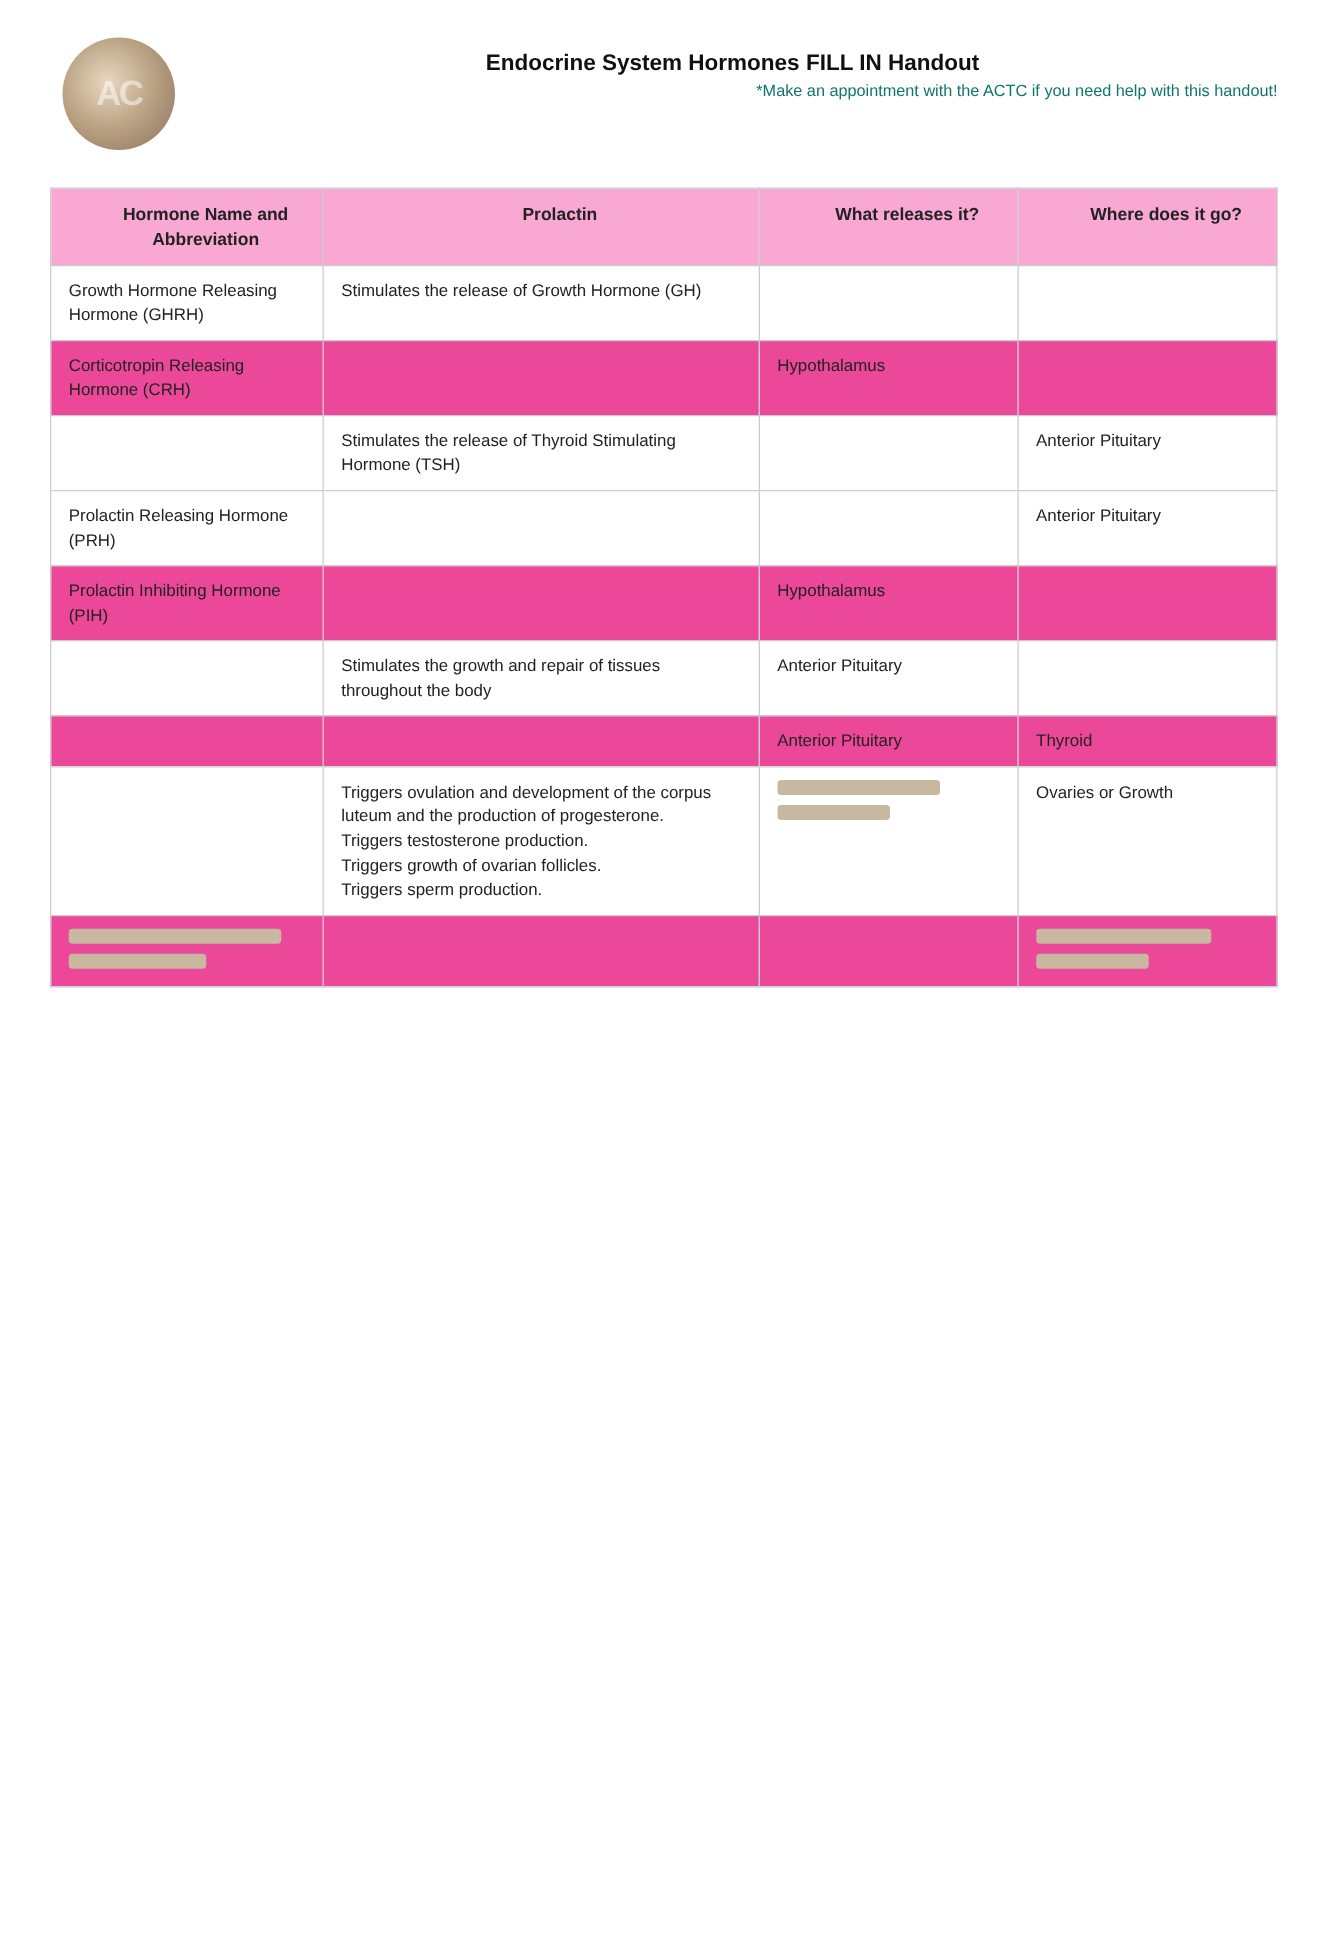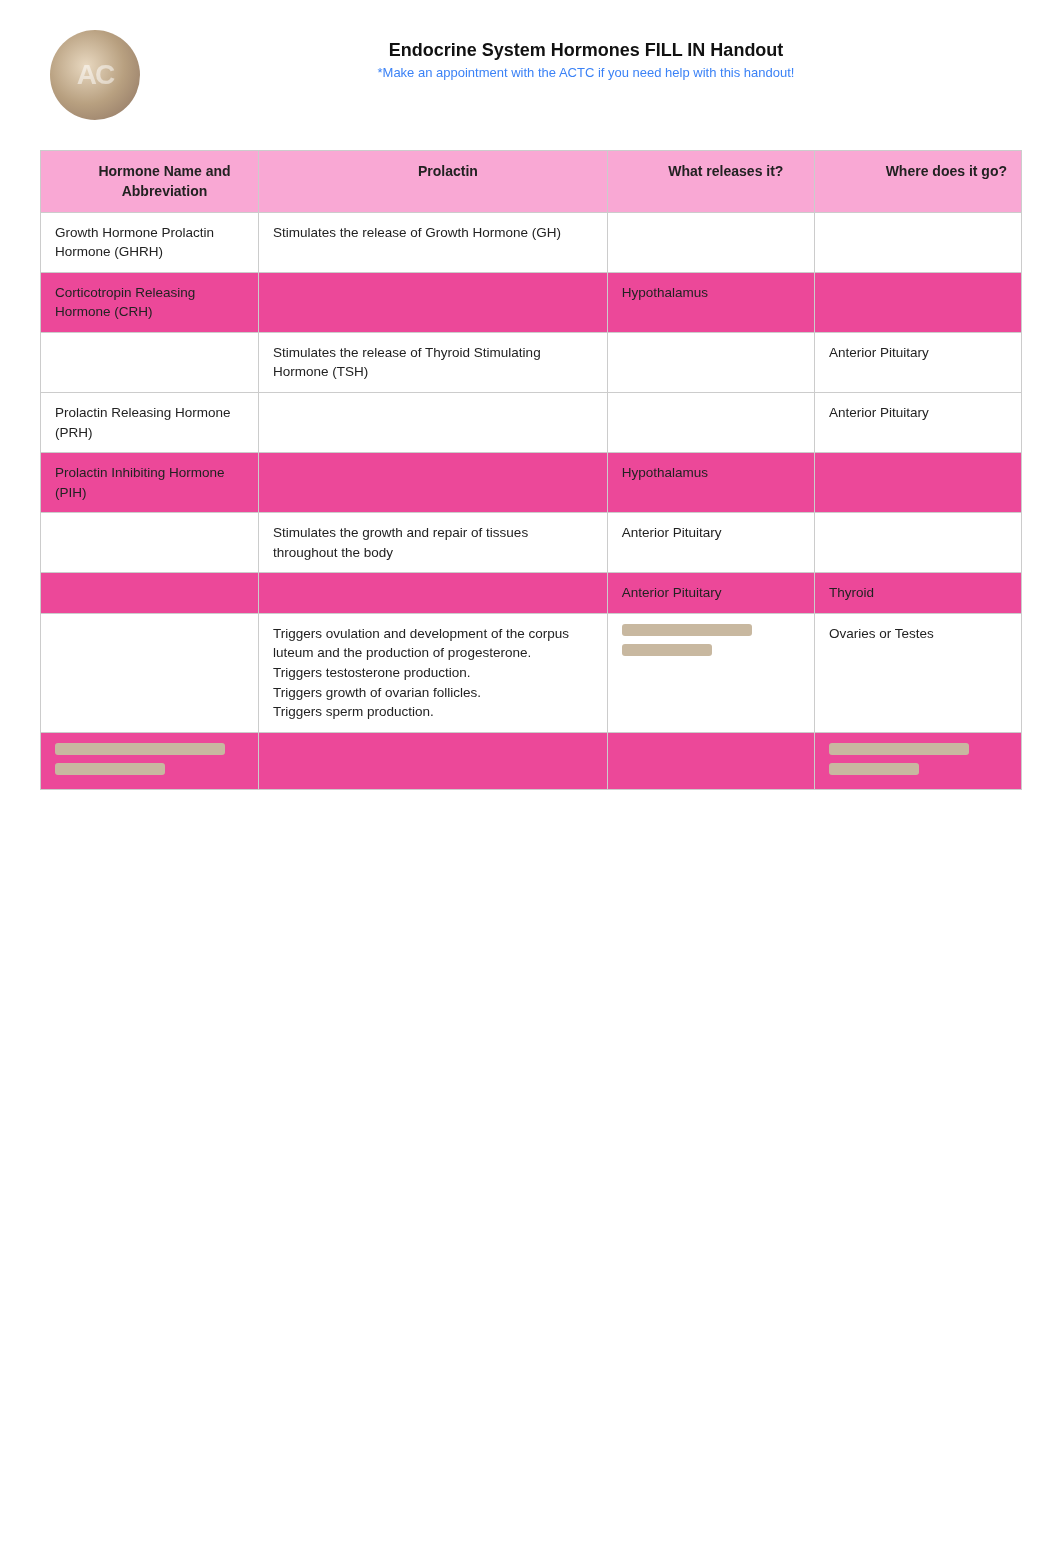--- a/index.html
+++ b/index.html
@@ -49,22 +49,23 @@
       text-align: center;
       padding-top: 10px;
     }
     .page-title {
       font-size: 18px;
       font-weight: bold;
       color: #111;
     }
     .page-subtitle {
       font-size: 13px;
-      color: #3b82f6;
+      color: #0f766e;
       margin-top: 4px;
+      text-align: right;
     }
     .table-container {
       width: 100%;
       border-collapse: collapse;
       margin-top: 10px;
     }
     .table-container th,
     .table-container td {
       border: 1px solid #ccc;
       padding: 10px 14px;
@@ -74,21 +75,21 @@
     }
     .table-container th {
       font-weight: bold;
       background: #f9a8d4;
       font-size: 14px;
       padding-left: 44px;
     }
     .col-hormone { width: 200px; }
     .col-function { width: 320px; }
     .col-releases { width: 190px; }
-    .col-where { width: 190px; text-align: right; }
+    .col-where { width: 190px; }
 
     .row-shaded td {
       background: #ec4899;
     }
     .row-white td {
       background: #fff;
     }
     .blurred-line {
       display: block;
       height: 12px;
@@ -129,21 +130,21 @@
       <th class="col-releases">
         <span>What releases it?</span>
       </th>
       <th class="col-where">
         <span>Where does it go?</span>
       </th>
     </tr>
   </thead>
   <tbody id="table-body">
   <tr class="row-white">
-        <td>Growth Hormone Prolactin Hormone (GHRH)</td>
+        <td>Growth Hormone Releasing Hormone (GHRH)</td>
         <td style="white-space: pre-line;">Stimulates the release of Growth Hormone (GH)</td>
         <td></td>
         <td></td>
       </tr>
       <tr class="row-shaded">
         <td>Corticotropin Releasing Hormone (CRH)</td>
         <td style="white-space: pre-line;"></td>
         <td>Hypothalamus</td>
         <td></td>
       </tr>
@@ -182,21 +183,21 @@
         <td style="white-space: pre-line;">Triggers ovulation and development of the corpus luteum and the production of progesterone.
 Triggers testosterone production.
 Triggers growth of ovarian follicles.
 Triggers sperm production.</td>
         <td>
           <div class="blurred-multi">
       <span class="blurred-line" style="width:130px;"></span>
       <span class="blurred-line" style="width:90px;"></span>
     </div>
         </td>
-        <td>Ovaries or Testes</td>
+        <td>Ovaries or Growth</td>
       </tr>
       <tr class="row-shaded">
         <td>
           <div class="blurred-multi">
       <span class="blurred-line" style="width:170px;"></span>
       <span class="blurred-line" style="width:110px;"></span>
     </div>
         </td>
         <td style="white-space: pre-line;"></td>
         <td></td>

